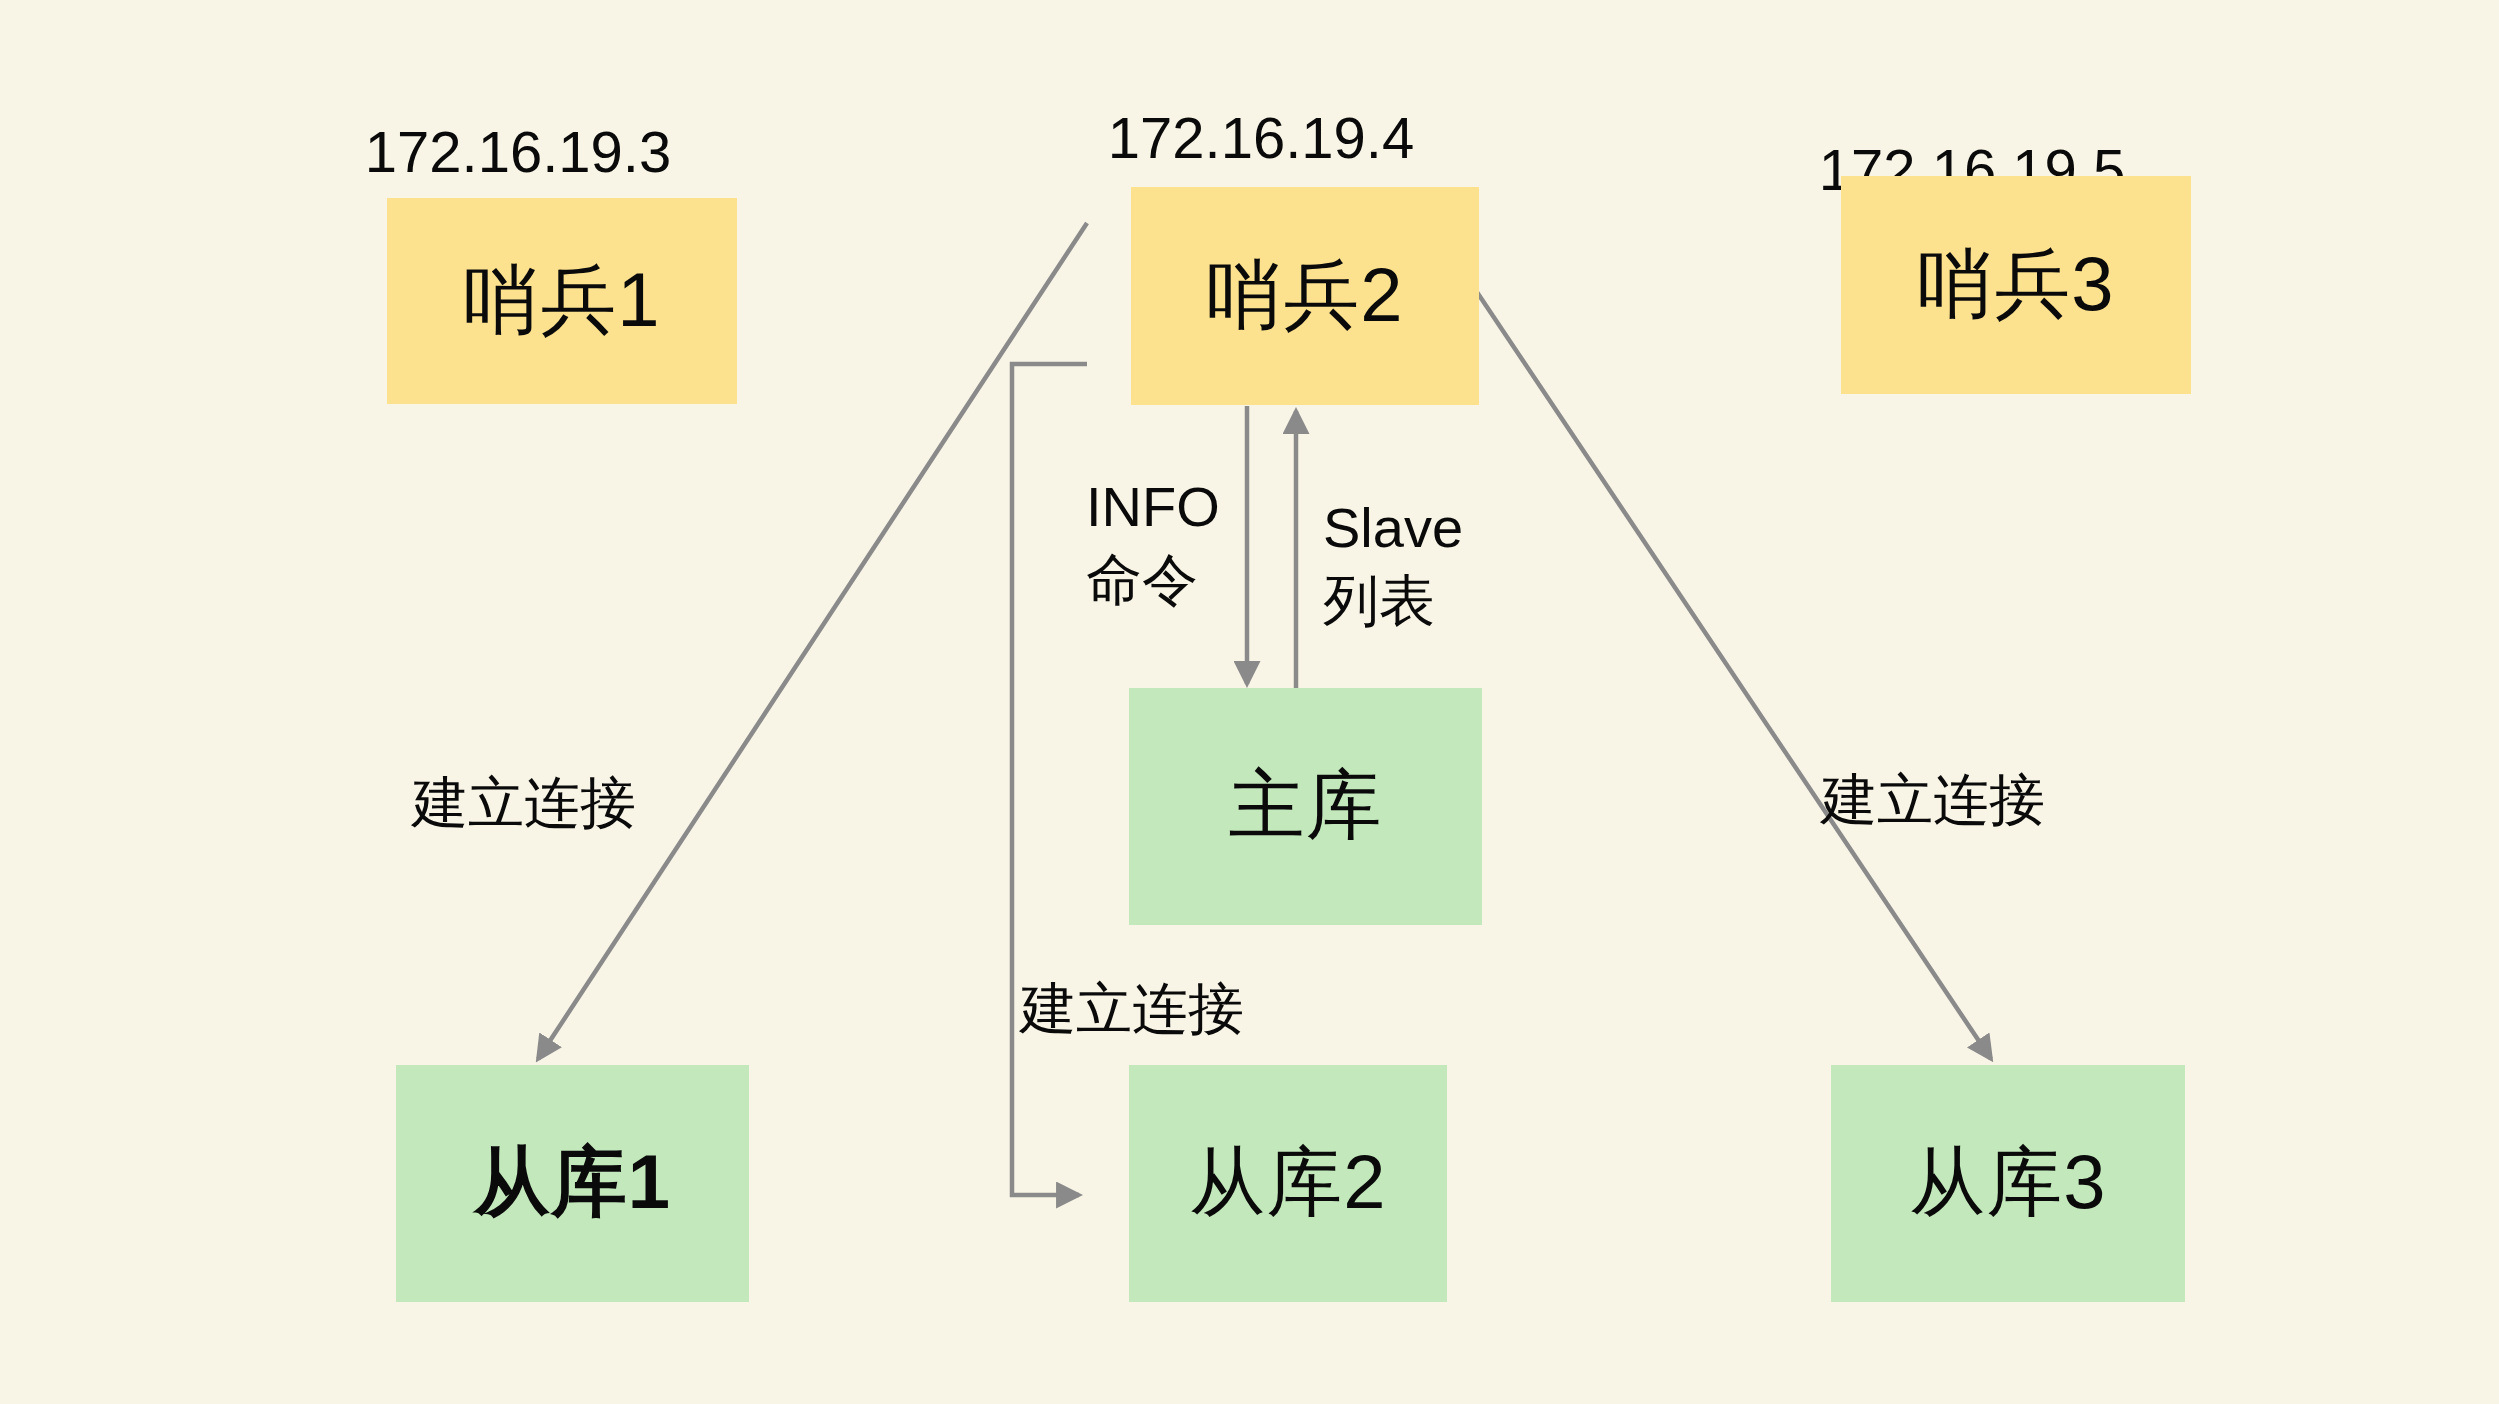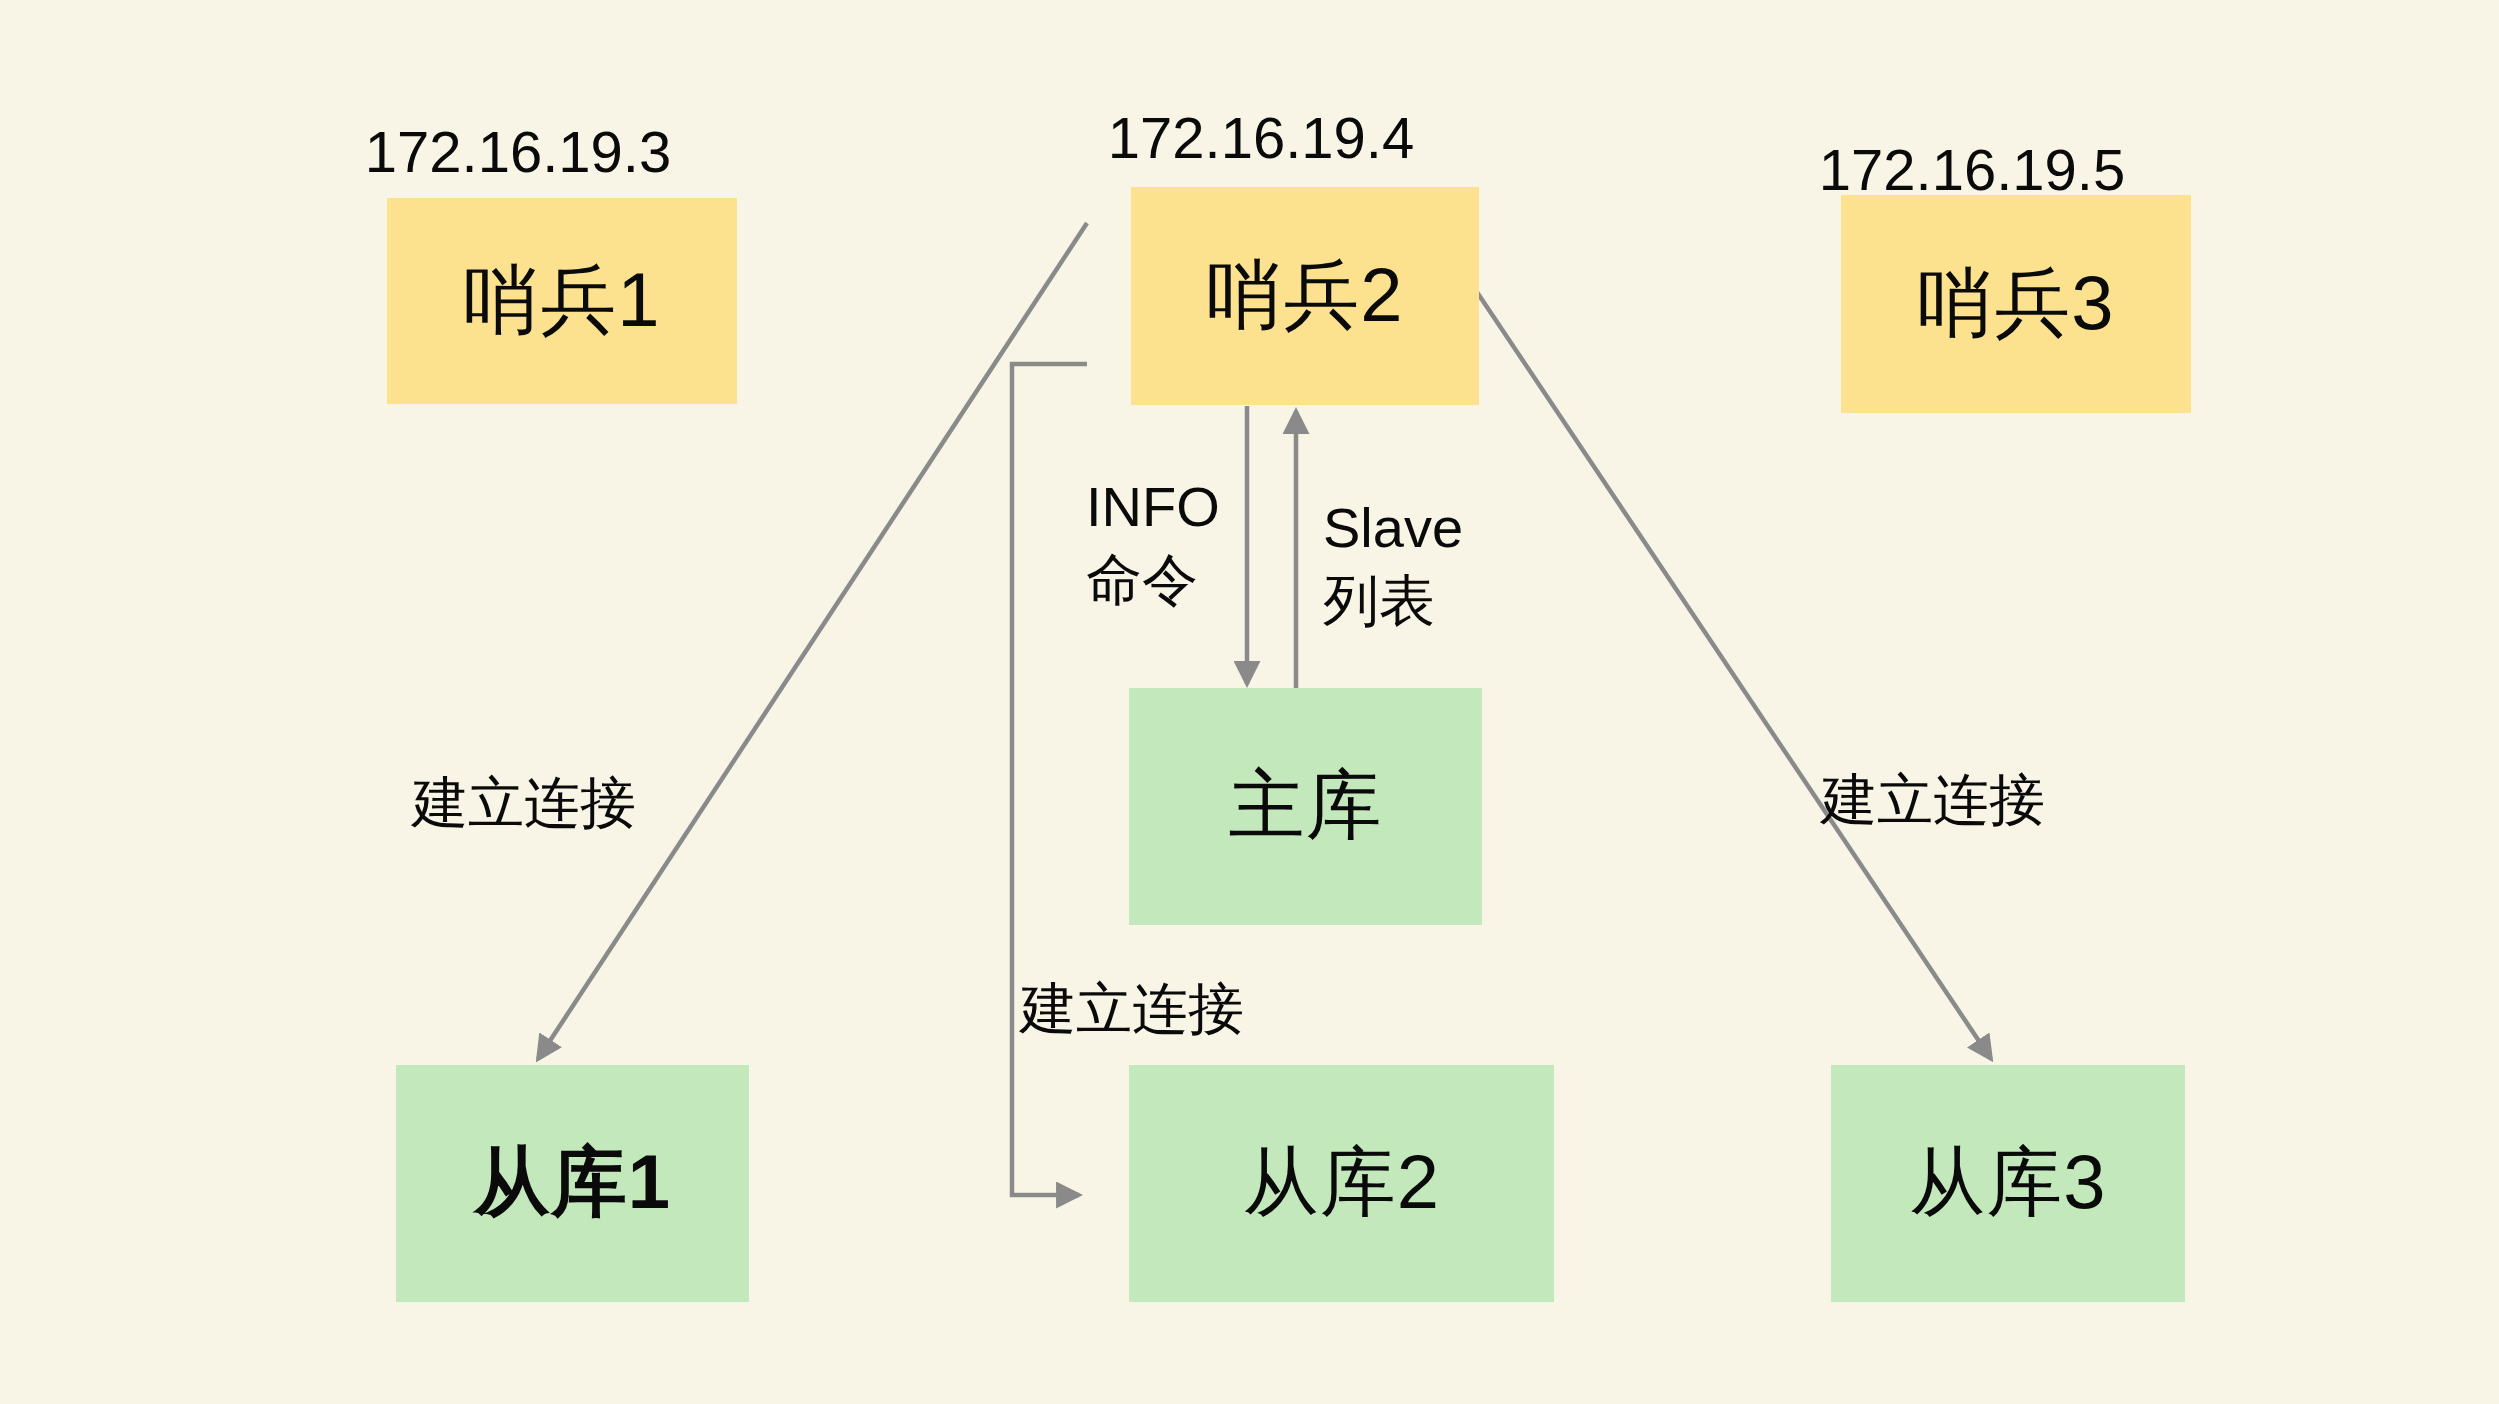--- a/index.html
+++ b/index.html
@@ -43,24 +43,24 @@
     font-size: 76px;
     color: var(--c-text);
     letter-spacing: 1px;
     margin-left: 44px;
   }
   .box.sentinel { background: var(--c-sentinel-fill); }
   .box.db       { background: var(--c-db-fill); }
 
   #node-sentinel1 { left: 343px;  top: 198px;  width: 350px; height: 206px; }
   #node-sentinel2 { left: 1087px; top: 187px;  width: 348px; height: 218px; }
-  #node-sentinel3 { left: 1797px; top: 195px;  width: 350px; height: 218px; }
+  #node-sentinel3 { left: 1797px; top: 176px;  width: 350px; height: 218px; }
   #node-master    { left: 1085px; top: 688px;  width: 353px; height: 237px; }
   #node-slave1    { left: 352px;  top: 1065px; width: 353px; height: 237px; font-weight: bold; }
-  #node-slave2    { left: 1085px; top: 1065px; width: 425px; height: 237px; }
+  #node-slave2    { left: 1085px; top: 1065px; width: 318px; height: 237px; }
   #node-slave3    { left: 1787px; top: 1065px; width: 354px; height: 237px; }
 
   .ip-label {
     position: absolute;
     font-size: 58px;
     text-align: center;
     white-space: nowrap;
     color: var(--c-text);
   }
   #ip-sentinel1 { left: 343px;  top: 118px; width: 350px; }

